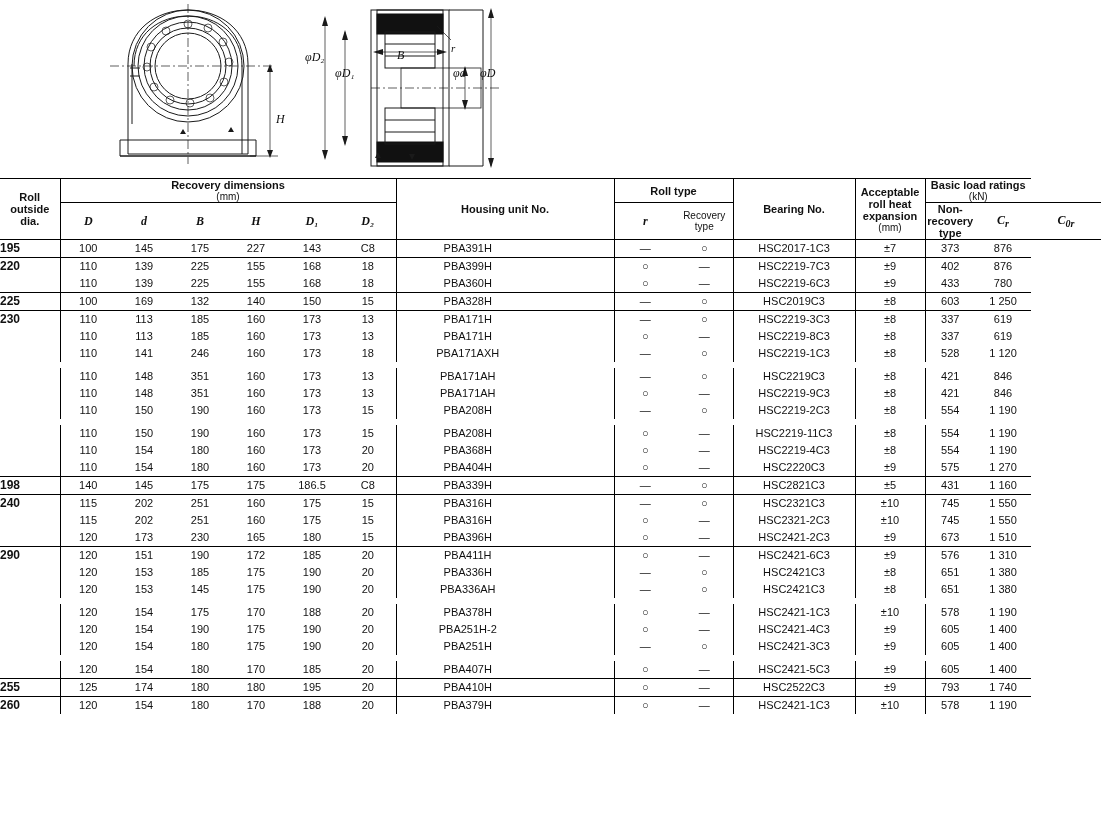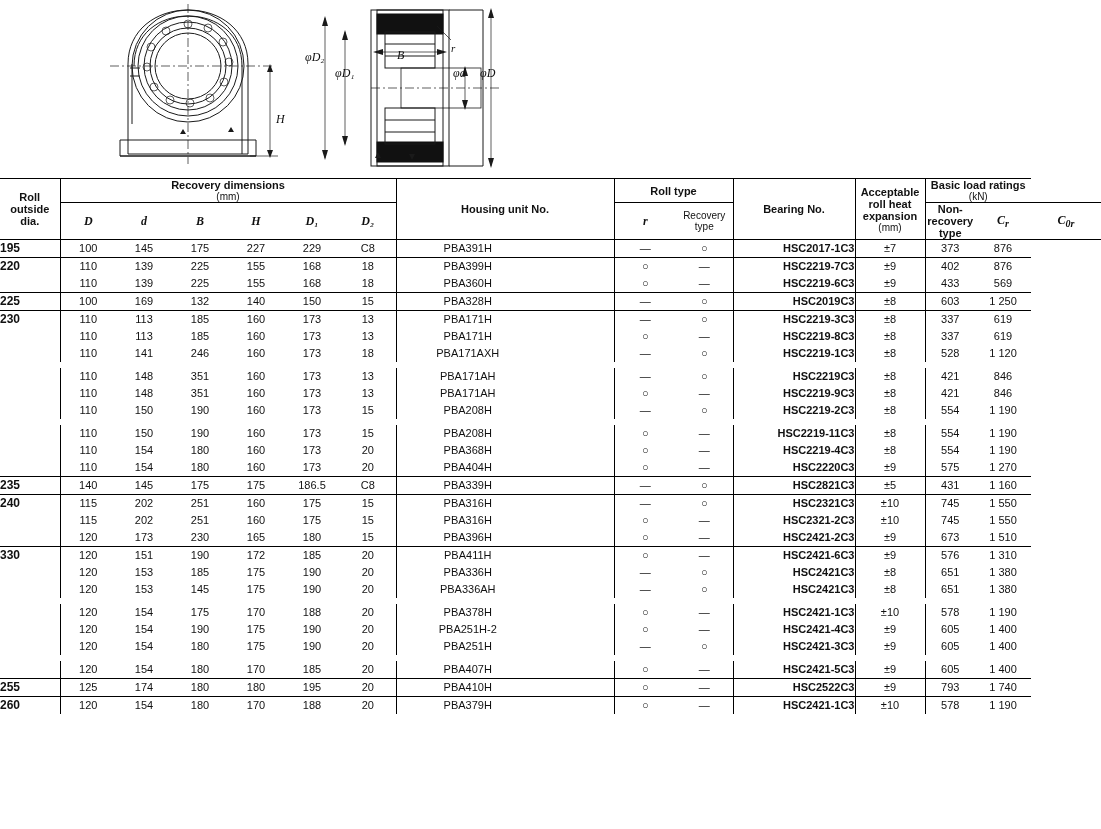--- a/index.html
+++ b/index.html
@@ -17,21 +17,21 @@
   table.spec{border-collapse:collapse;width:1101px;font-family:"Liberation Sans",sans-serif;font-size:11px;}
   table.spec td,table.spec th{padding:0;margin:0;}
   .hdr td{border-top:1.6px solid #000;border-bottom:1.6px solid #000;text-align:center;vertical-align:middle;font-weight:bold;font-size:11px;padding:2px 1px;}
   .hdr .sub{font-weight:normal;font-size:10px;}
   .hdr .ital{font-style:italic;font-family:"Liberation Serif",serif;font-size:12px;font-weight:bold;}
   .vl{border-left:1px solid #000;}
   .vr{border-right:1px solid #000;}
   .grp-first td{border-top:1.6px solid #000;}
   td.c{text-align:center;}
   td.dnum{text-align:left;padding-left:6px;font-weight:bold;font-size:12px;font-family:"Liberation Sans",sans-serif;}
-  td.bno{text-align:right;padding-left:12px;font-weight:bold;font-size:11px;}
+  td.bno{text-align:center;padding-left:12px;font-weight:normal;font-size:11px;}
   tr.row td{height:17px;line-height:17px;}
   tr.gap td{height:6px;line-height:6px;}
   .circ{font-size:11px;line-height:11px;}
 
   .hdr-seal-top{border-bottom:1px solid #000;}
   .small{font-size:11px;}
   .tiny{font-size:8px;}
 </style>
 </head>
 <body>
@@ -214,21 +214,21 @@
     </tr>
 
     </tbody>
       <tbody id="tbody">
         <tr class="row grp-first">
           <td class="dnum">195</td>
           <td class="c vl">100</td>
           <td class="c">145</td>
           <td class="c">175</td>
           <td class="c">227</td>
-          <td class="c">229</td>
+          <td class="c">143</td>
           <td class="c">C8</td>
           <td class="c vl">PBA391H</td>
           <td class="c vr"></td>
           <td class="c circ">—</td>
           <td class="c circ">○</td>
           <td class="bno vl vr">HSC2017-1C3</td>
           <td class="c vr">±7</td>
           <td class="c">373</td>
           <td class="c">876</td>
         </tr>
@@ -257,21 +257,21 @@
           <td class="c">155</td>
           <td class="c">168</td>
           <td class="c">18</td>
           <td class="c vl">PBA360H</td>
           <td class="c vr"></td>
           <td class="c circ">○</td>
           <td class="c circ">—</td>
           <td class="bno vl vr">HSC2219-6C3</td>
           <td class="c vr">±9</td>
           <td class="c">433</td>
-          <td class="c">569</td>
+          <td class="c">780</td>
         </tr>
         <tr class="row grp-first">
           <td class="dnum">225</td>
           <td class="c vl">100</td>
           <td class="c">169</td>
           <td class="c">132</td>
           <td class="c">140</td>
           <td class="c">150</td>
           <td class="c">15</td>
           <td class="c vl">PBA328H</td>
@@ -436,21 +436,21 @@
           <td class="c vl">PBA404H</td>
           <td class="c vr"></td>
           <td class="c circ">○</td>
           <td class="c circ">—</td>
           <td class="bno vl vr">HSC2220C3</td>
           <td class="c vr">±9</td>
           <td class="c">575</td>
           <td class="c">1 270</td>
         </tr>
         <tr class="row grp-first">
-          <td class="dnum">235</td>
+          <td class="dnum">198</td>
           <td class="c vl">140</td>
           <td class="c">145</td>
           <td class="c">175</td>
           <td class="c">175</td>
           <td class="c">186.5</td>
           <td class="c">C8</td>
           <td class="c vl">PBA339H</td>
           <td class="c vr"></td>
           <td class="c circ">—</td>
           <td class="c circ">○</td>
@@ -504,21 +504,21 @@
           <td class="c vl">PBA396H</td>
           <td class="c vr"></td>
           <td class="c circ">○</td>
           <td class="c circ">—</td>
           <td class="bno vl vr">HSC2421-2C3</td>
           <td class="c vr">±9</td>
           <td class="c">673</td>
           <td class="c">1 510</td>
         </tr>
         <tr class="row grp-first">
-          <td class="dnum">330</td>
+          <td class="dnum">290</td>
           <td class="c vl">120</td>
           <td class="c">151</td>
           <td class="c">190</td>
           <td class="c">172</td>
           <td class="c">185</td>
           <td class="c">20</td>
           <td class="c vl">PBA411H</td>
           <td class="c vr"></td>
           <td class="c circ">○</td>
           <td class="c circ">—</td>

